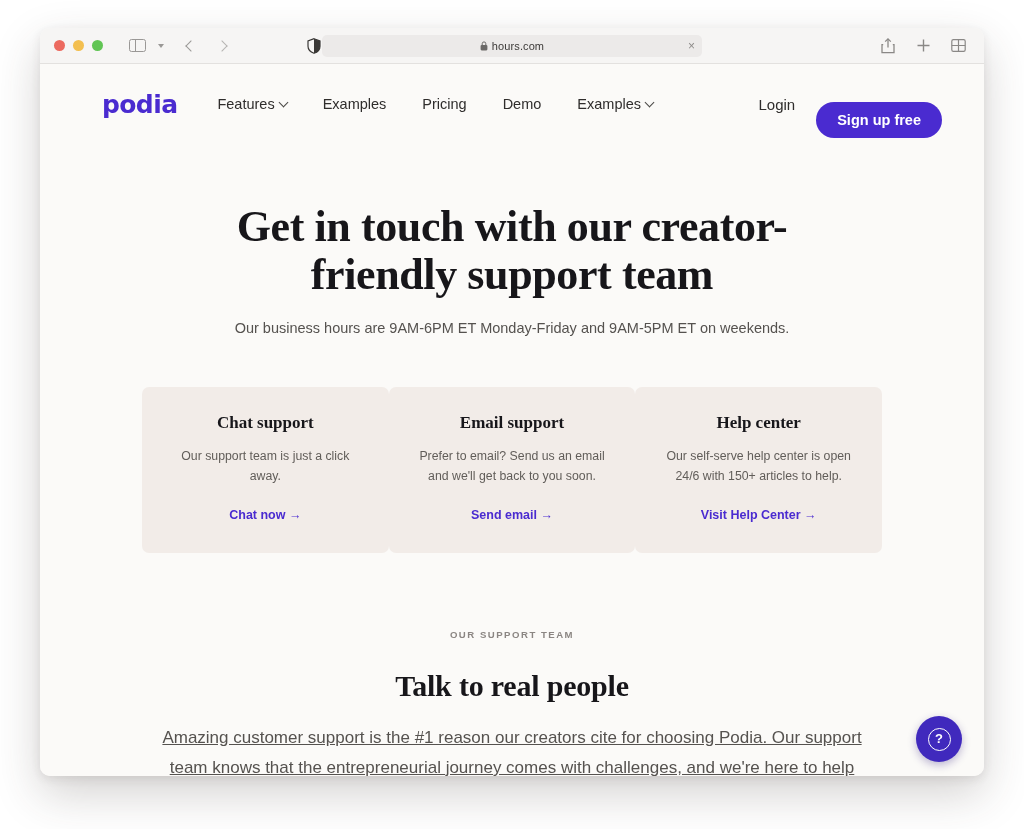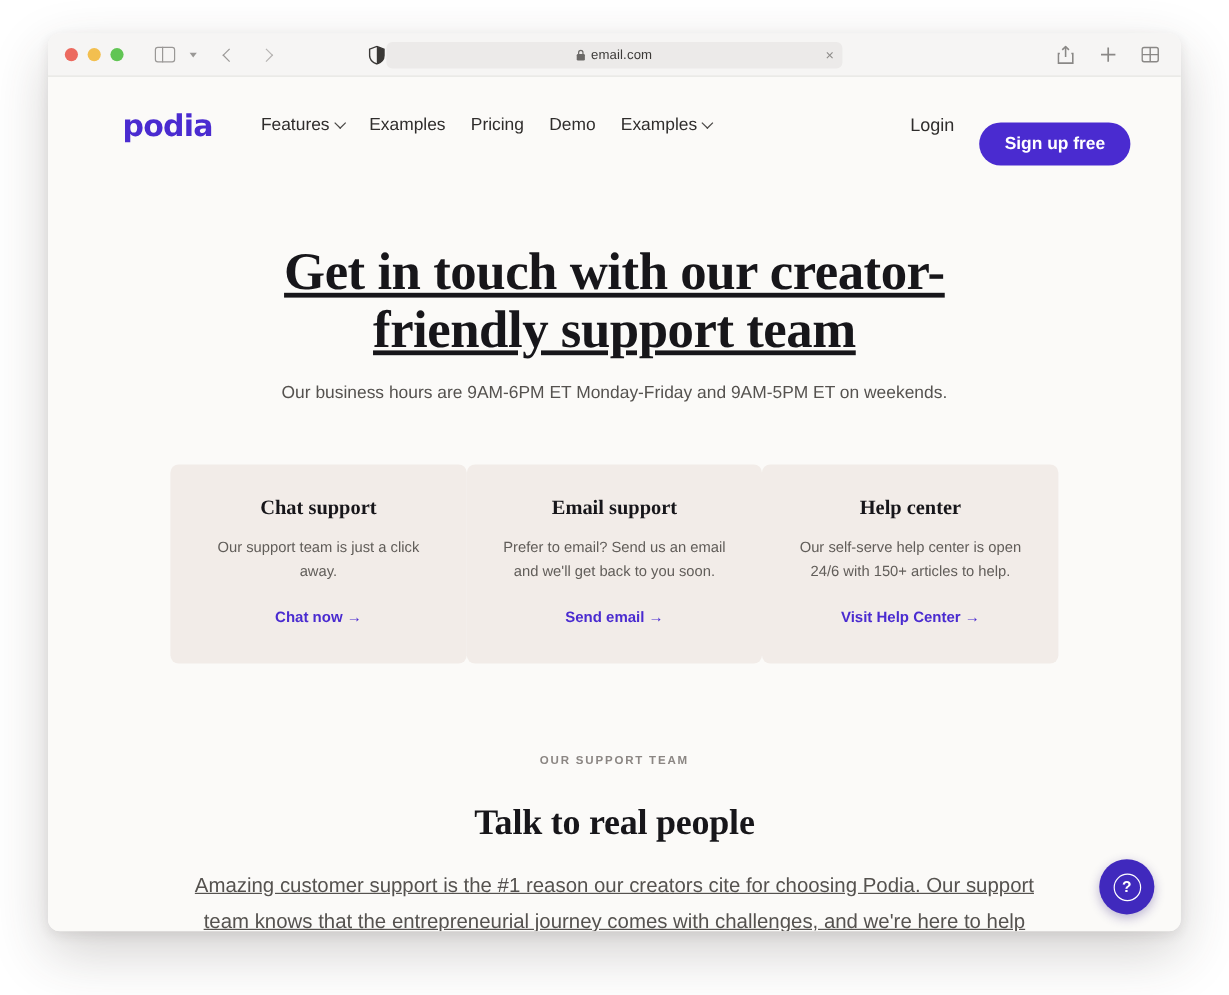--- a/index.html
+++ b/index.html
@@ -117,21 +117,21 @@
     height: 64px;
   }
   .logo {
     font-family: "DejaVu Sans", sans-serif;
     font-size: 25px;
     font-weight: bold;
     color: #4a2bd0;
     letter-spacing: -0.6px;
     margin-right: 40px;
   }
-  .nav-links { display: flex; align-items: center; gap: 21px; }
+  .nav-links { display: flex; align-items: center; gap: 36px; }
   .nav-link {
     font-size: 14.5px;
     color: #2f2d2c;
     display: flex;
     align-items: center;
     gap: 5px;
     white-space: nowrap;
   }
   .nav-chev {
     width: 7px; height: 7px;
@@ -158,21 +158,20 @@
   .hero { text-align: center; padding: 75px 90px 0; }
   .hero h1 {
     font-family: "Liberation Serif", serif;
     font-size: 44px;
     font-weight: bold;
     line-height: 1.08;
     color: #17161a;
     letter-spacing: -0.4px;
     max-width: 640px;
     margin: 0 auto;
-    text-decoration: underline;
   }
   .hero p {
     margin-top: 20px;
     font-size: 14.5px;
     color: #55524f;
     line-height: 1.5;
   }
 
   
   .cards {
@@ -305,21 +304,21 @@
       </svg>
     </div>
 
     <div class="urlbar">
       <span class="lock">
         <svg width="8" height="10" viewBox="0 0 8 10">
           <rect x="0.6" y="4" width="6.8" height="5.4" rx="1.1" fill="#6b6967"></rect>
           <path d="M2.2 4 V2.7 a1.8 1.8 0 0 1 3.6 0 V4" fill="none" stroke="#6b6967" stroke-width="1"></path>
         </svg>
       </span>
-      <span>email.com</span>
+      <span>hours.com</span>
       <span class="close-x">×</span>
     </div>
 
     <div class="tb-right">
       <div class="tb-btn">
         <svg width="14" height="16" viewBox="0 0 14 16">
           <path d="M7 1 v8.5" stroke="#8a8886" stroke-width="1.3" fill="none"></path>
           <path d="M4.2 3.6 L7 0.9 L9.8 3.6" stroke="#8a8886" stroke-width="1.3" fill="none"></path>
           <path d="M2.2 6.6 H1 v8 h12 v-8 h-1.2" stroke="#8a8886" stroke-width="1.3" fill="none"></path>
         </svg>

